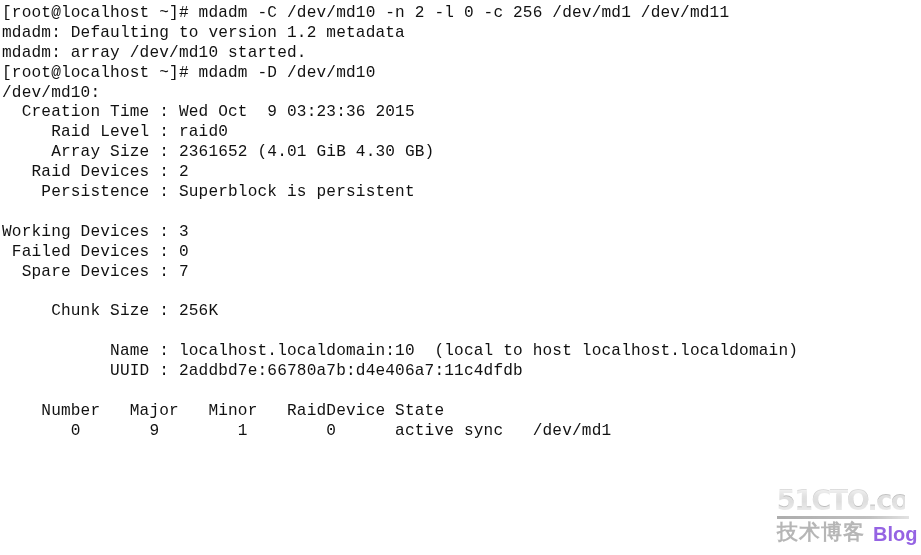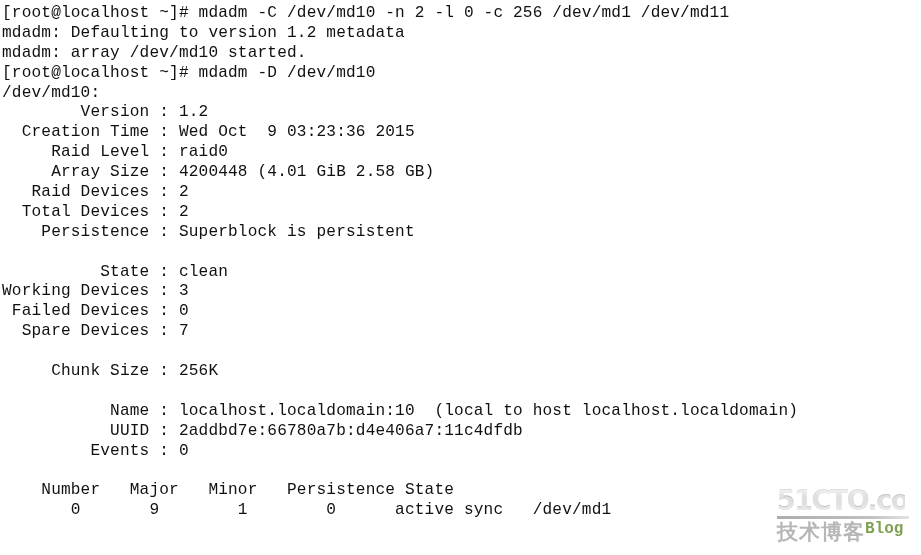--- a/index.html
+++ b/index.html
@@ -65,73 +65,70 @@
     padding-left: 2px;
   }
   #watermark .wm-rule {
     width: 132px;
     height: 3px;
     margin: 1px 0 2px 2px;
     background: linear-gradient(90deg, #8e8e8e 0%, #a8a8a8 70%, #d8d8d8 100%);
   }
   #watermark .wm-bottom {
     display: flex;
-    align-items: flex-start;
+    align-items: flex-end;
+    gap: 8px;
     padding-left: 2px;
   }
   #watermark .wm-cn {
     font-family: "DejaVu Sans", "Liberation Sans", sans-serif;
     font-weight: bold;
     font-size: 21px;
     line-height: 23px;
     letter-spacing: 1px;
     color: #9b9b9b;
     white-space: nowrap;
   }
   #watermark .wm-blog {
-    font-family: Liberation Mono, monospace;
+    font-family: Liberation Sans, sans-serif;
     font-weight: bold;
-    font-size: 16px;
+    font-size: 20px;
     line-height: 16px;
-    color: #4d7c0f;
+    color: #6d28d9;
     white-space: nowrap;
     padding-bottom: 2px;
   }
 </style>
 </head>
 <body>
 
 <div id="terminal">
 
   <div>
     <span class="term-line">[root@localhost ~]# mdadm -C /dev/md10 -n 2 -l 0 -c 256 /dev/md1 /dev/md11</span>
     <span class="term-line">mdadm: Defaulting to version 1.2 metadata</span>
     <span class="term-line">mdadm: array /dev/md10 started.</span>
     <span class="term-line">[root@localhost ~]# mdadm -D /dev/md10</span>
     <span class="term-line">/dev/md10:</span>
-    <span class="term-line">        Version : 1.2</span>
     <span class="term-line">  Creation Time : Wed Oct  9 03:23:36 2015</span>
     <span class="term-line">     Raid Level : raid0</span>
-    <span class="term-line">     Array Size : 4200448 (4.01 GiB 2.58 GB)</span>
+    <span class="term-line">     Array Size : 2361652 (4.01 GiB 4.30 GB)</span>
     <span class="term-line">   Raid Devices : 2</span>
-    <span class="term-line">  Total Devices : 2</span>
     <span class="term-line">    Persistence : Superblock is persistent</span>
     <span class="term-line blank"></span>
-    <span class="term-line">          State : clean</span>
     <span class="term-line">Working Devices : 3</span>
     <span class="term-line"> Failed Devices : 0</span>
     <span class="term-line">  Spare Devices : 7</span>
     <span class="term-line blank"></span>
     <span class="term-line">     Chunk Size : 256K</span>
     <span class="term-line blank"></span>
     <span class="term-line">           Name : localhost.localdomain:10  (local to host localhost.localdomain)</span>
     <span class="term-line">           UUID : 2addbd7e:66780a7b:d4e406a7:11c4dfdb</span>
-    <span class="term-line">         Events : 0</span>
     <span class="term-line blank"></span>
-    <span class="term-line">    Number   Major   Minor   Persistence State</span>
+    <span class="term-line">    Number   Major   Minor   RaidDevice State</span>
     <span class="term-line">       0       9        1        0      active sync   /dev/md1</span>
 
   </div>
 
   <div id="watermark">
     <div class="wm-top">51CTO.com</div>
     <div class="wm-rule"></div>
     <div class="wm-bottom">
       <span class="wm-cn">技术博客</span>
       <span class="wm-blog">Blog</span>

